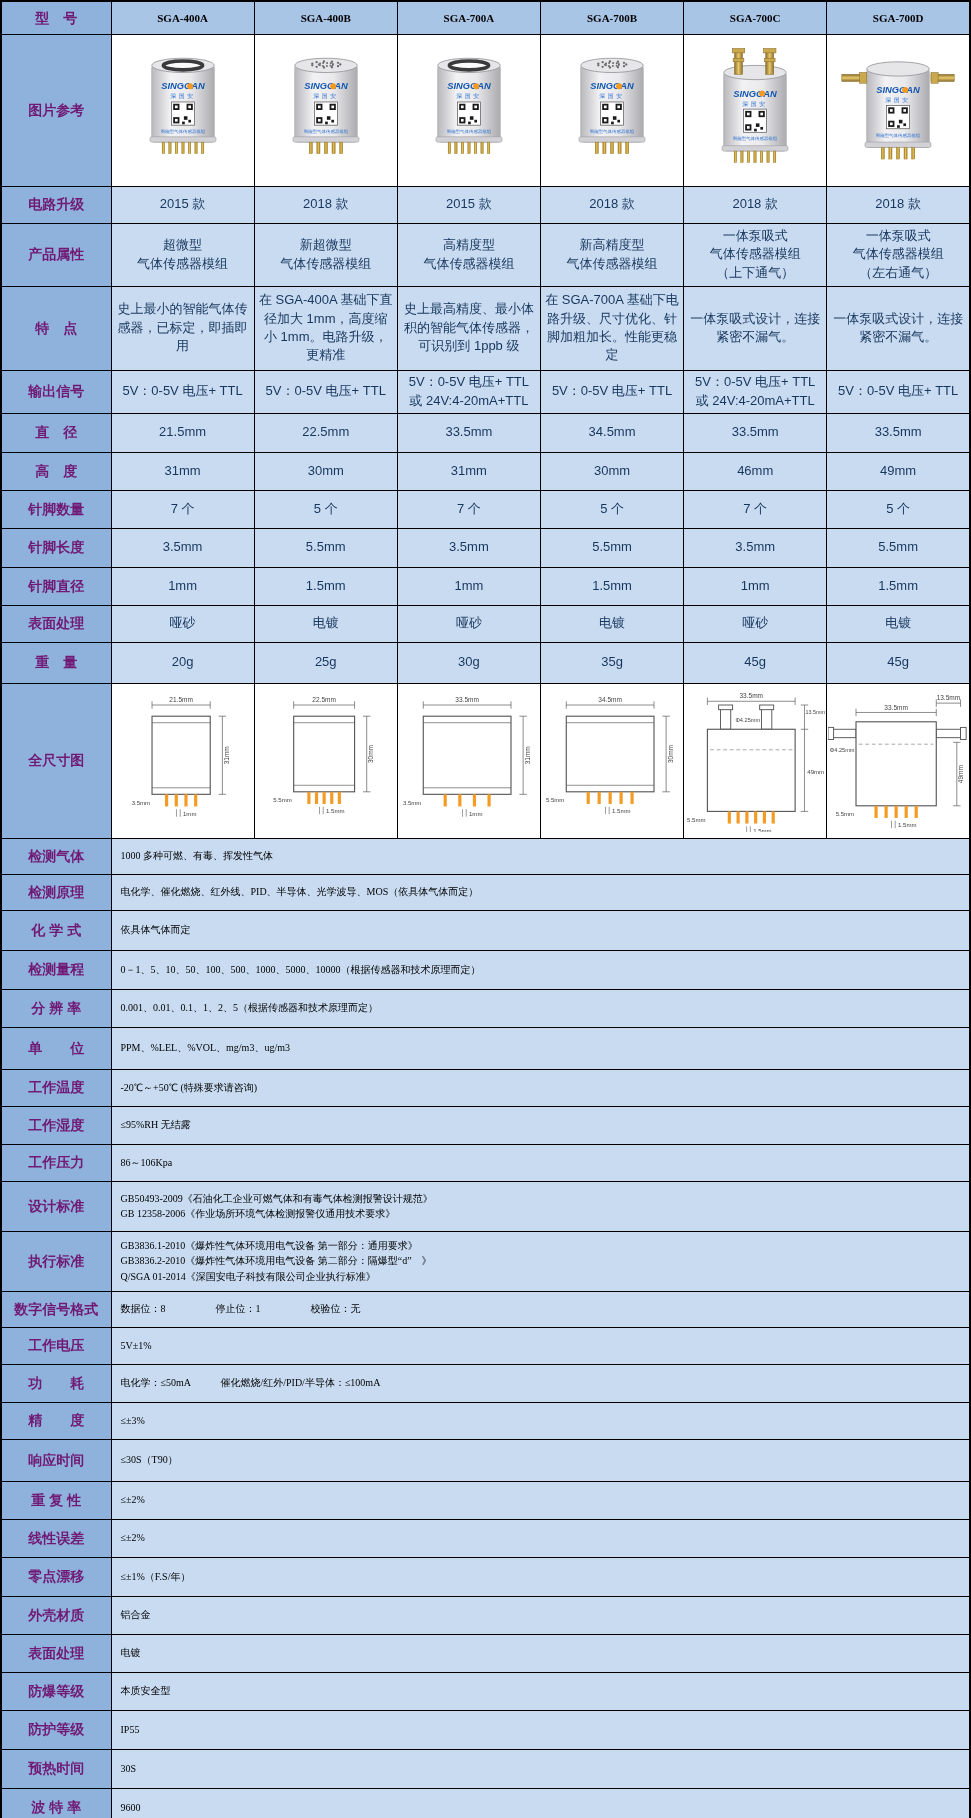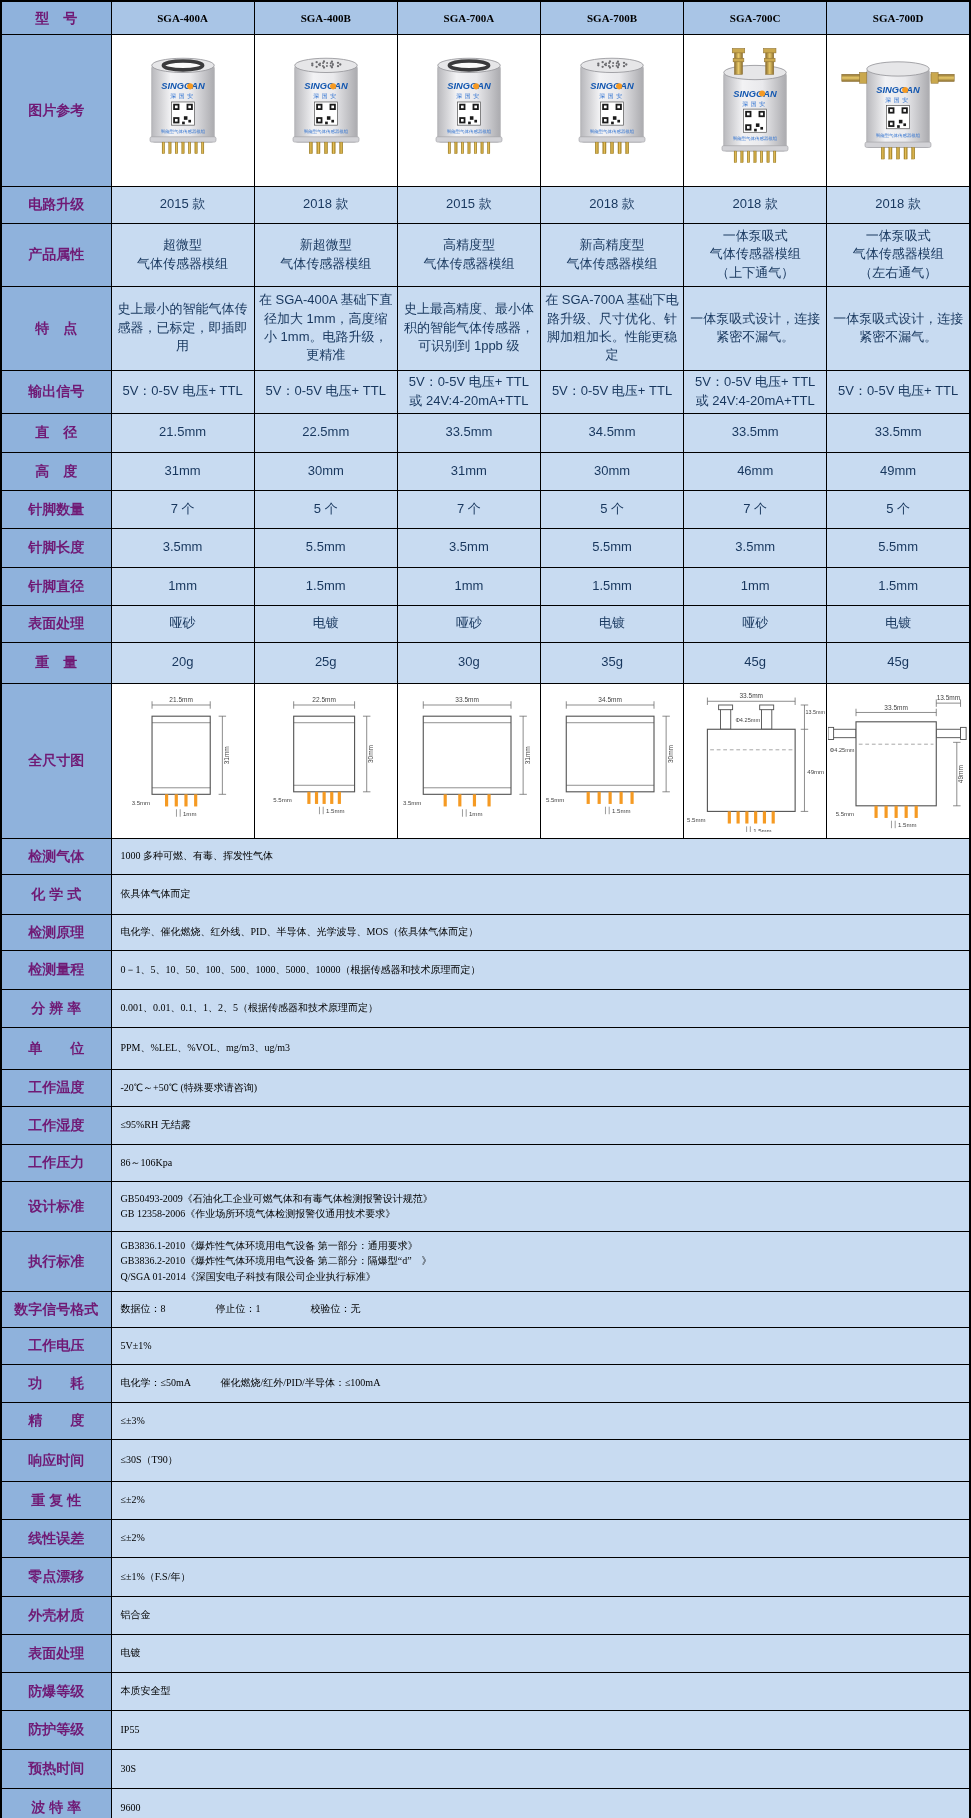--- a/index.html
+++ b/index.html
@@ -531,27 +531,27 @@
               <text x="28" y="135" text-anchor="end" font-size="6.5" fill="#444">5.5mm</text>
               <line x1="68" y1="140" x2="68" y2="148" stroke="#666" stroke-width="0.7"></line>
               <line x1="72" y1="140" x2="72" y2="148" stroke="#666" stroke-width="0.7"></line>
               <text x="75" y="147" text-anchor="start" font-size="6.5" fill="#444">1.5mm</text>
             </svg></td>
     </tr>
   <tr style="height: 36px;">
           <td class="label-cell">检测气体</td>
           <td class="full-value" colspan="6">1000 多种可燃、有毒、挥发性气体</td>
         </tr>
+        <tr style="height: 36px;">
+          <td class="label-cell">检测原理</td>
+          <td class="full-value" colspan="6">电化学、催化燃烧、红外线、PID、半导体、光学波导、MOS（依具体气体而定）</td>
+        </tr>
         <tr style="height: 40px;">
           <td class="label-cell">化 学 式</td>
           <td class="full-value" colspan="6">依具体气体而定</td>
-        </tr>
-        <tr style="height: 36px;">
-          <td class="label-cell">检测原理</td>
-          <td class="full-value" colspan="6">电化学、催化燃烧、红外线、PID、半导体、光学波导、MOS（依具体气体而定）</td>
         </tr>
         <tr style="height: 39px;">
           <td class="label-cell">检测量程</td>
           <td class="full-value" colspan="6">0－1、5、10、50、100、500、1000、5000、10000（根据传感器和技术原理而定）</td>
         </tr>
         <tr style="height: 38px;">
           <td class="label-cell">分 辨 率</td>
           <td class="full-value" colspan="6">0.001、0.01、0.1、1、2、5（根据传感器和技术原理而定）</td>
         </tr>
         <tr style="height: 42px;">

